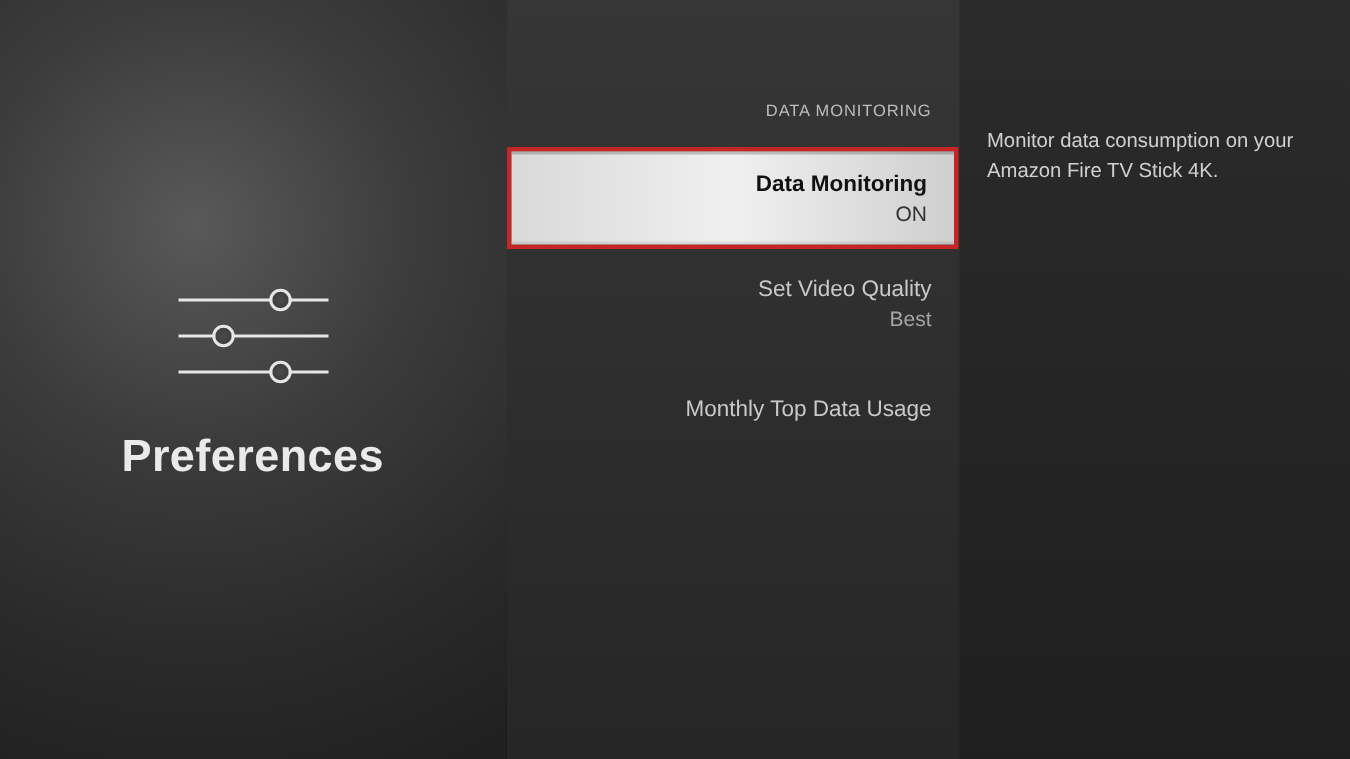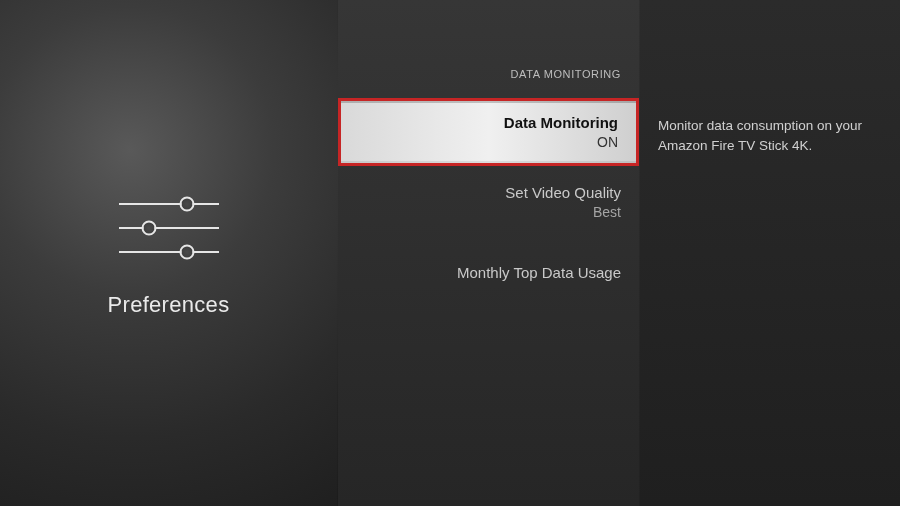--- a/index.html
+++ b/index.html
@@ -53,22 +53,22 @@
       width: 15px;
       height: 15px;
       border: 2px solid #e6e6e6;
       border-radius: 50%;
       background: transparent;
     }
     .sliders-icon .slider-line:nth-child(1) .slider-knob { left: 68%; background: radial-gradient(circle, #4a4a4a, #3a3a3a); }
     .sliders-icon .slider-line:nth-child(2) .slider-knob { left: 30%; background: radial-gradient(circle, #4a4a4a, #3a3a3a); }
     .sliders-icon .slider-line:nth-child(3) .slider-knob { left: 68%; background: radial-gradient(circle, #4a4a4a, #3a3a3a); }
     .left-title {
-      font-size: 22px;
-      font-weight: 400;
+      font-size: 30px;
+      font-weight: 700;
       color: #eaeaea;
       letter-spacing: 0.3px;
     }
     .middle-pane {
       width: 302px;
       height: 100%;
       background: linear-gradient(to bottom, #363636 0%, #2e2e2e 50%, #262626 100%);
       padding-top: 68px;
       border-right: 1px solid rgba(0,0,0,0.1);
       text-align: right;
@@ -109,21 +109,21 @@
     .menu-item.selected .menu-item-sub {
       color: #333;
     }
     .menu-spacer {
       height: 8px;
     }
     .right-pane {
       flex: 1;
       height: 100%;
       background: linear-gradient(to bottom, #2b2b2b 0%, #1f1f1f 100%);
-      padding: 116px 30px 0 18px;
+      padding: 84px 30px 0 18px;
     }
     .description {
       font-size: 13.5px;
       line-height: 1.45;
       color: #d0d0d0;
       max-width: 220px;
     }
   </style>
 </head>
 <body>

